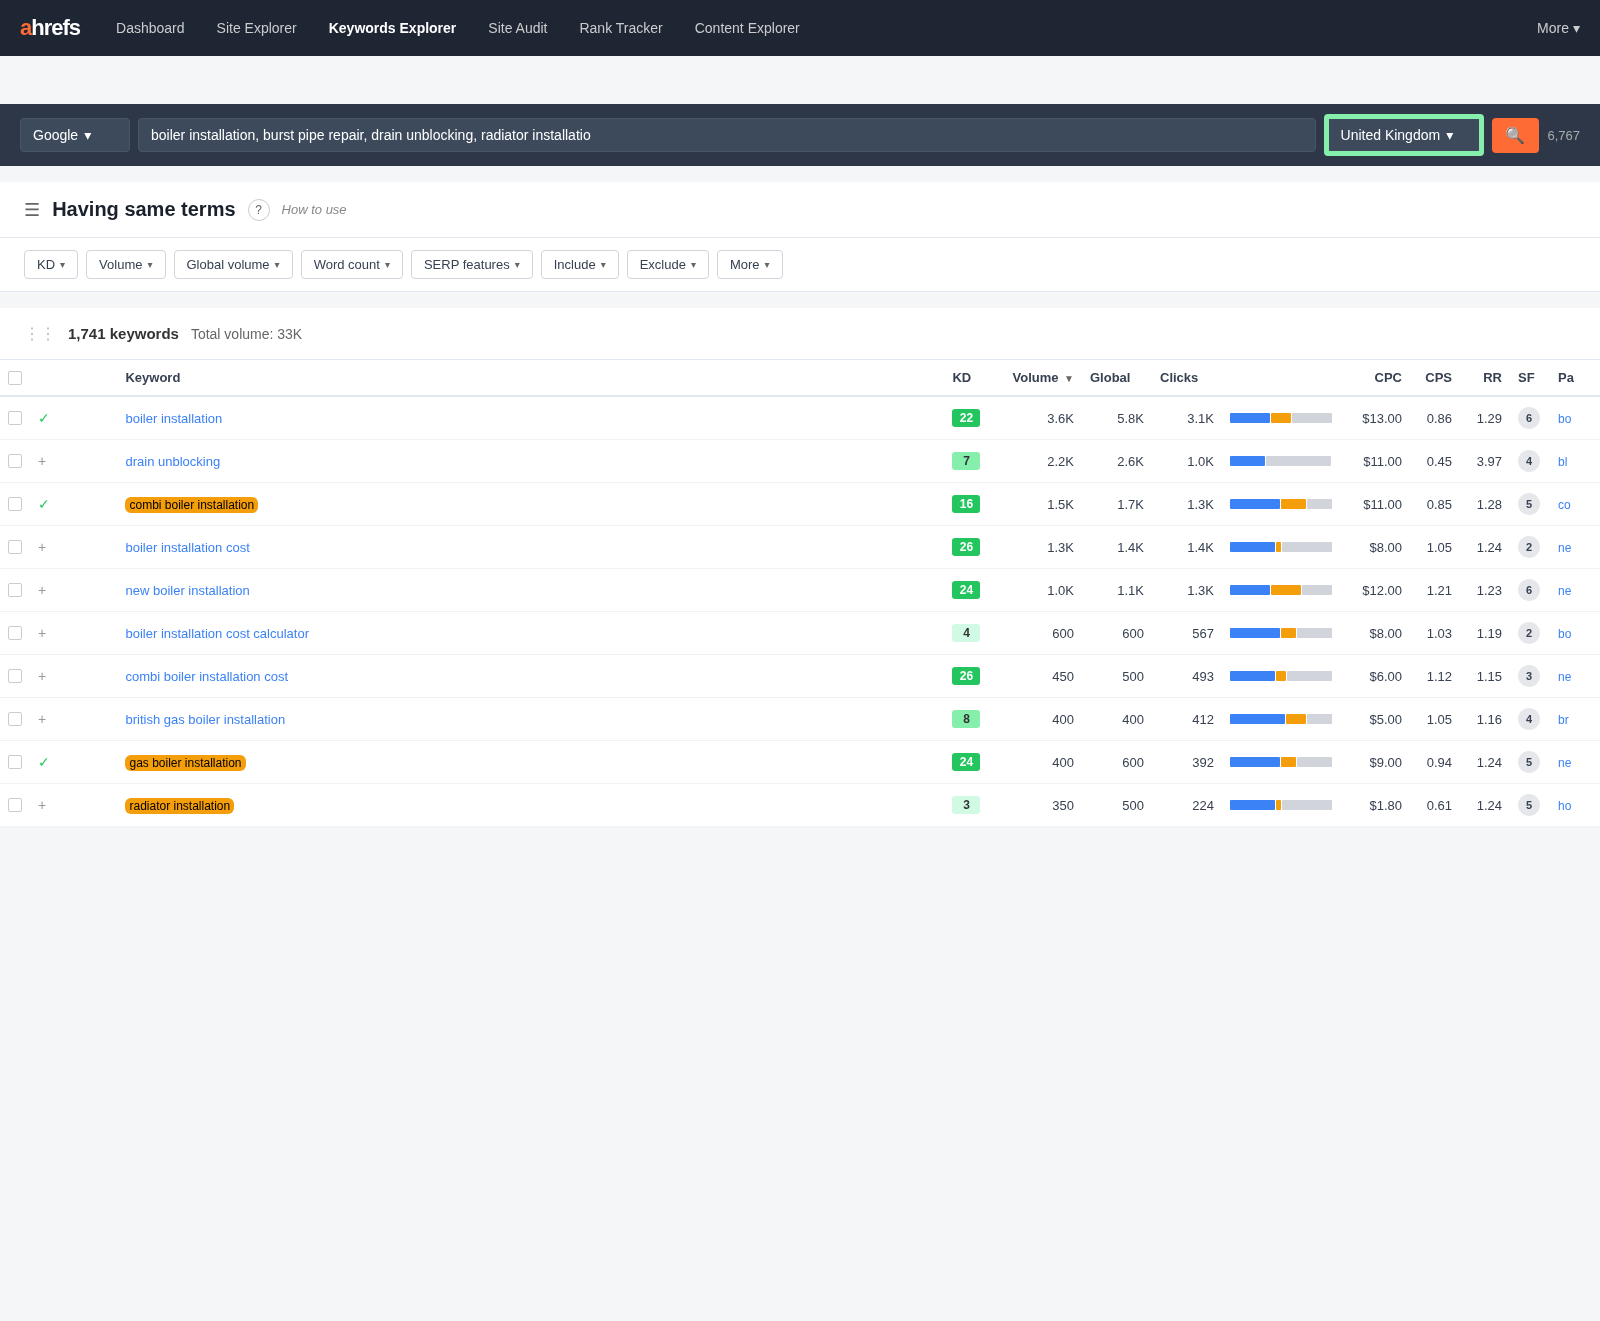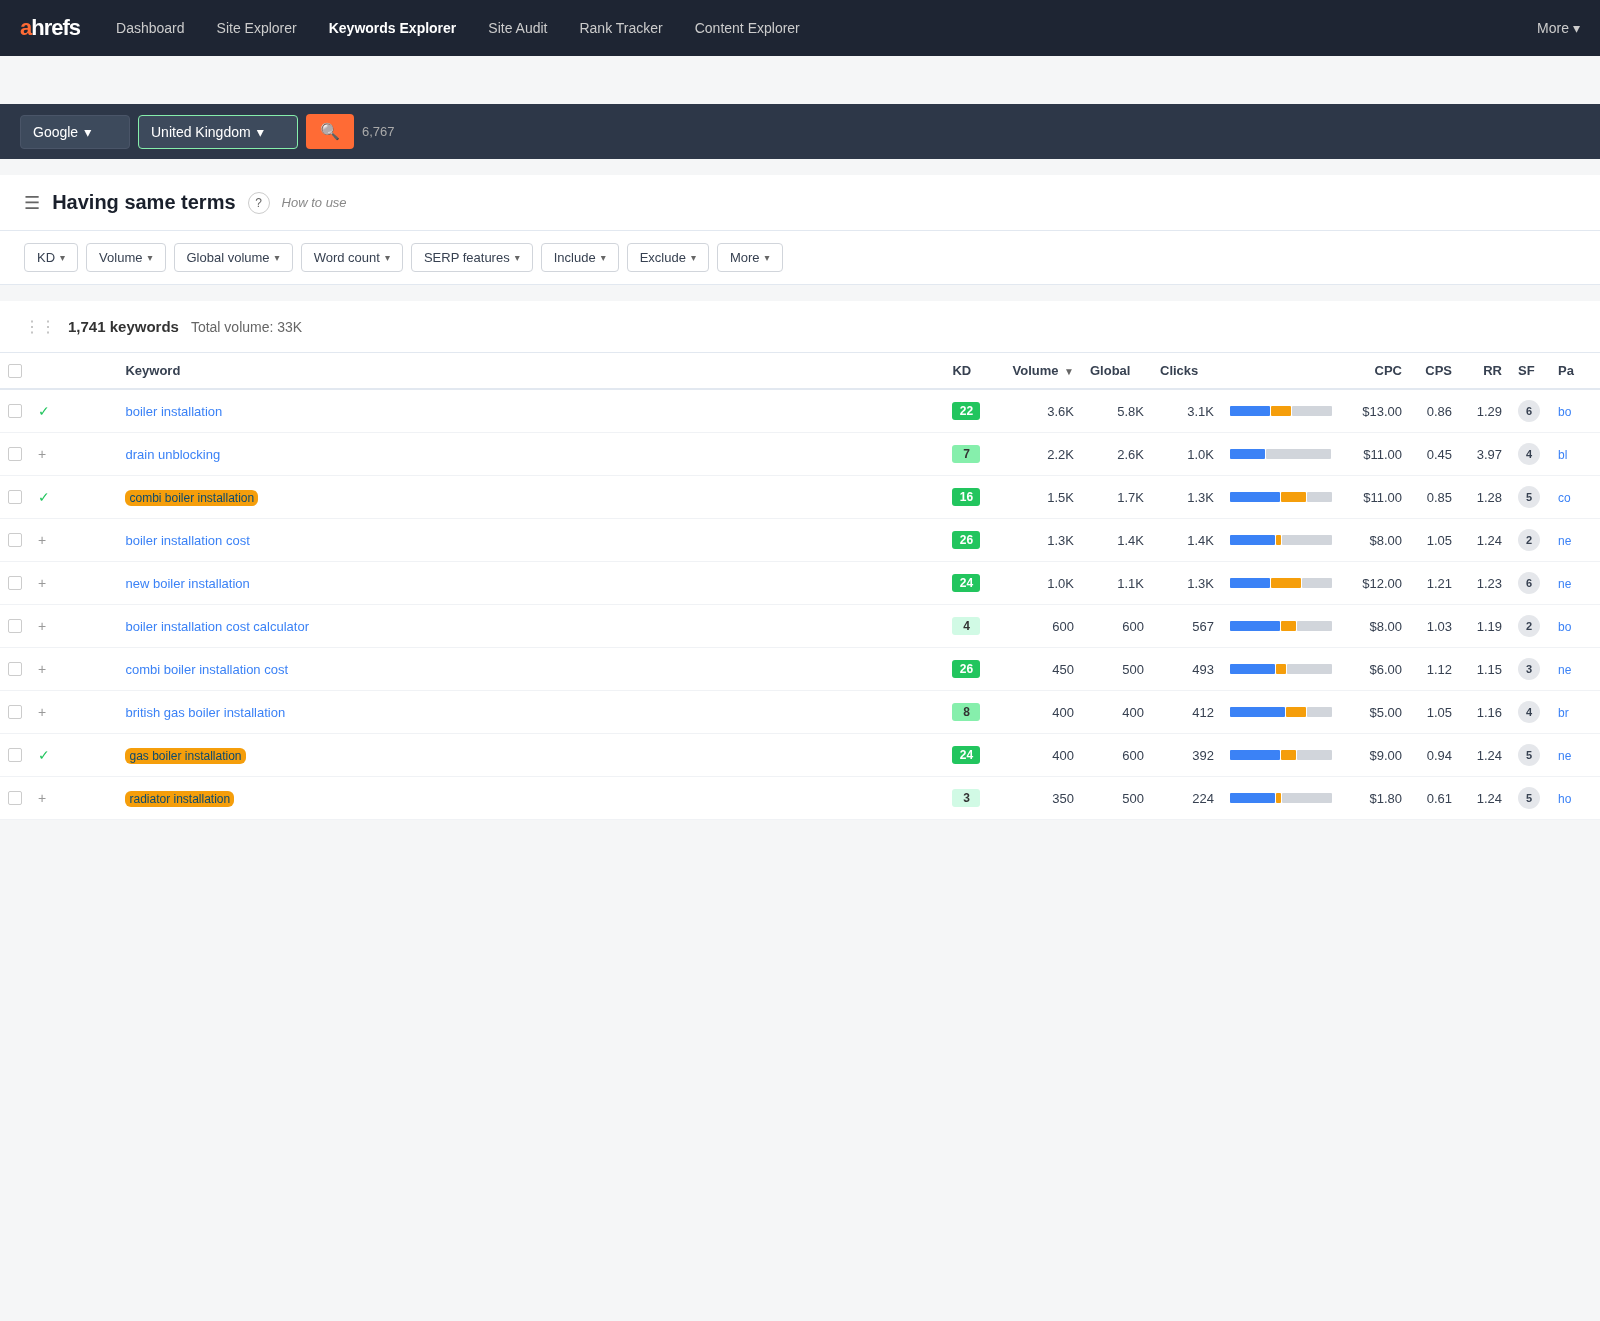--- a/index.html
+++ b/index.html
@@ -11,21 +11,21 @@
     .nav-logo span { color: white; }
     .nav-links { display: flex; gap: 4px; flex: 1; }
     .nav-link { color: #ccc; padding: 8px 14px; border-radius: 4px; cursor: pointer; font-size: 14px; white-space: nowrap; }
     .nav-link.active { color: white; font-weight: 600; }
     .nav-more { color: #ccc; display: flex; align-items: center; gap: 4px; cursor: pointer; font-size: 14px; margin-left: auto; }
 
     
     .search-bar { background: #2d3748; padding: 10px 20px; display: flex; align-items: center; gap: 8px; margin-top: 48px; }
     .search-engine-select { background: #3d4a5c; border: 1px solid #4a5568; color: white; padding: 8px 12px; border-radius: 4px; cursor: pointer; display: flex; align-items: center; gap: 6px; font-size: 14px; min-width: 110px; }
     .search-input { flex: 1; background: #3d4a5c; border: 1px solid #4a5568; color: white; padding: 8px 12px; border-radius: 4px; font-size: 14px; }
-    .search-country { background: #3d4a5c; border: 1px solid #86efac; color: white; padding: 8px 12px; border-radius: 4px; cursor: pointer; display: flex; align-items: center; gap: 6px; font-size: 14px; min-width: 160px; }
+    .search-country { background: #3d4a5c; border: 5px solid #86efac; color: white; padding: 8px 12px; border-radius: 4px; cursor: pointer; display: flex; align-items: center; gap: 6px; font-size: 14px; min-width: 160px; }
     .search-btn { background: #ff6b35; border: none; color: white; padding: 8px 14px; border-radius: 4px; cursor: pointer; font-size: 16px; }
     .search-count { color: #aaa; font-size: 13px; white-space: nowrap; }
 
     
     .page-header { background: white; padding: 16px 24px; border-bottom: 1px solid #e2e8f0; display: flex; align-items: center; gap: 12px; }
     .hamburger { color: #666; font-size: 18px; cursor: pointer; }
     .page-title { font-size: 20px; font-weight: 700; color: #1a202c; }
     .help-btn { background: none; border: 1px solid #ccc; border-radius: 50%; width: 22px; height: 22px; font-size: 12px; cursor: pointer; color: #666; display: flex; align-items: center; justify-content: center; }
     .how-to-use { color: #888; font-size: 13px; cursor: pointer; font-style: italic; }
 
@@ -57,21 +57,21 @@
     .col-cps { width: 50px; }
     .col-rr { width: 50px; }
     .col-sf { width: 40px; }
     .col-pa { width: 50px; }
 
     .checkbox { width: 14px; height: 14px; border: 1px solid #ccc; border-radius: 2px; cursor: pointer; }
     .row-action { color: #999; font-size: 14px; cursor: pointer; margin-right: 4px; }
     .row-action.check { color: #22c55e; }
 
     .keyword-link { color: #3b82f6; text-decoration: none; font-size: 13px; }
-    .keyword-highlight { background: #f59e0b; color: #0c4a6e; border-radius: 6px; padding: 1px 4px; font-size: 12px; font-weight: 500; }
+    .keyword-highlight { background: #f59e0b; color: #000000; border-radius: 6px; padding: 1px 4px; font-size: 12px; font-weight: 500; }
 
     .kd-badge { border-radius: 3px; padding: 2px 6px; font-size: 12px; font-weight: 600; color: white; display: inline-block; min-width: 28px; text-align: center; }
     .kd-green { background: #22c55e; }
     .kd-low { background: #86efac; color: #333; }
     .kd-very-low { background: #d1fae5; color: #333; }
 
     .num-col { text-align: right; color: #374151; }
 
     
     .mini-chart { display: flex; align-items: center; gap: 1px; height: 12px; }
@@ -105,20 +105,21 @@
     <span>More</span>
     <span>▾</span>
   </div>
 </nav>
 
 <div class="search-bar">
   <div class="search-engine-select">
     <span>Google</span>
     <span>▾</span>
   </div>
+  <input class="search-input" value="boiler installation, burst pipe repair, drain unblocking, radiator installatio" readonly="" style="">
   <div class="search-country">
     <span>United Kingdom</span>
     <span>▾</span>
   </div>
   <button class="search-btn">🔍</button>
   <span class="search-count">6,767</span>
 </div>
 
 <div class="section-gap"></div>
 

